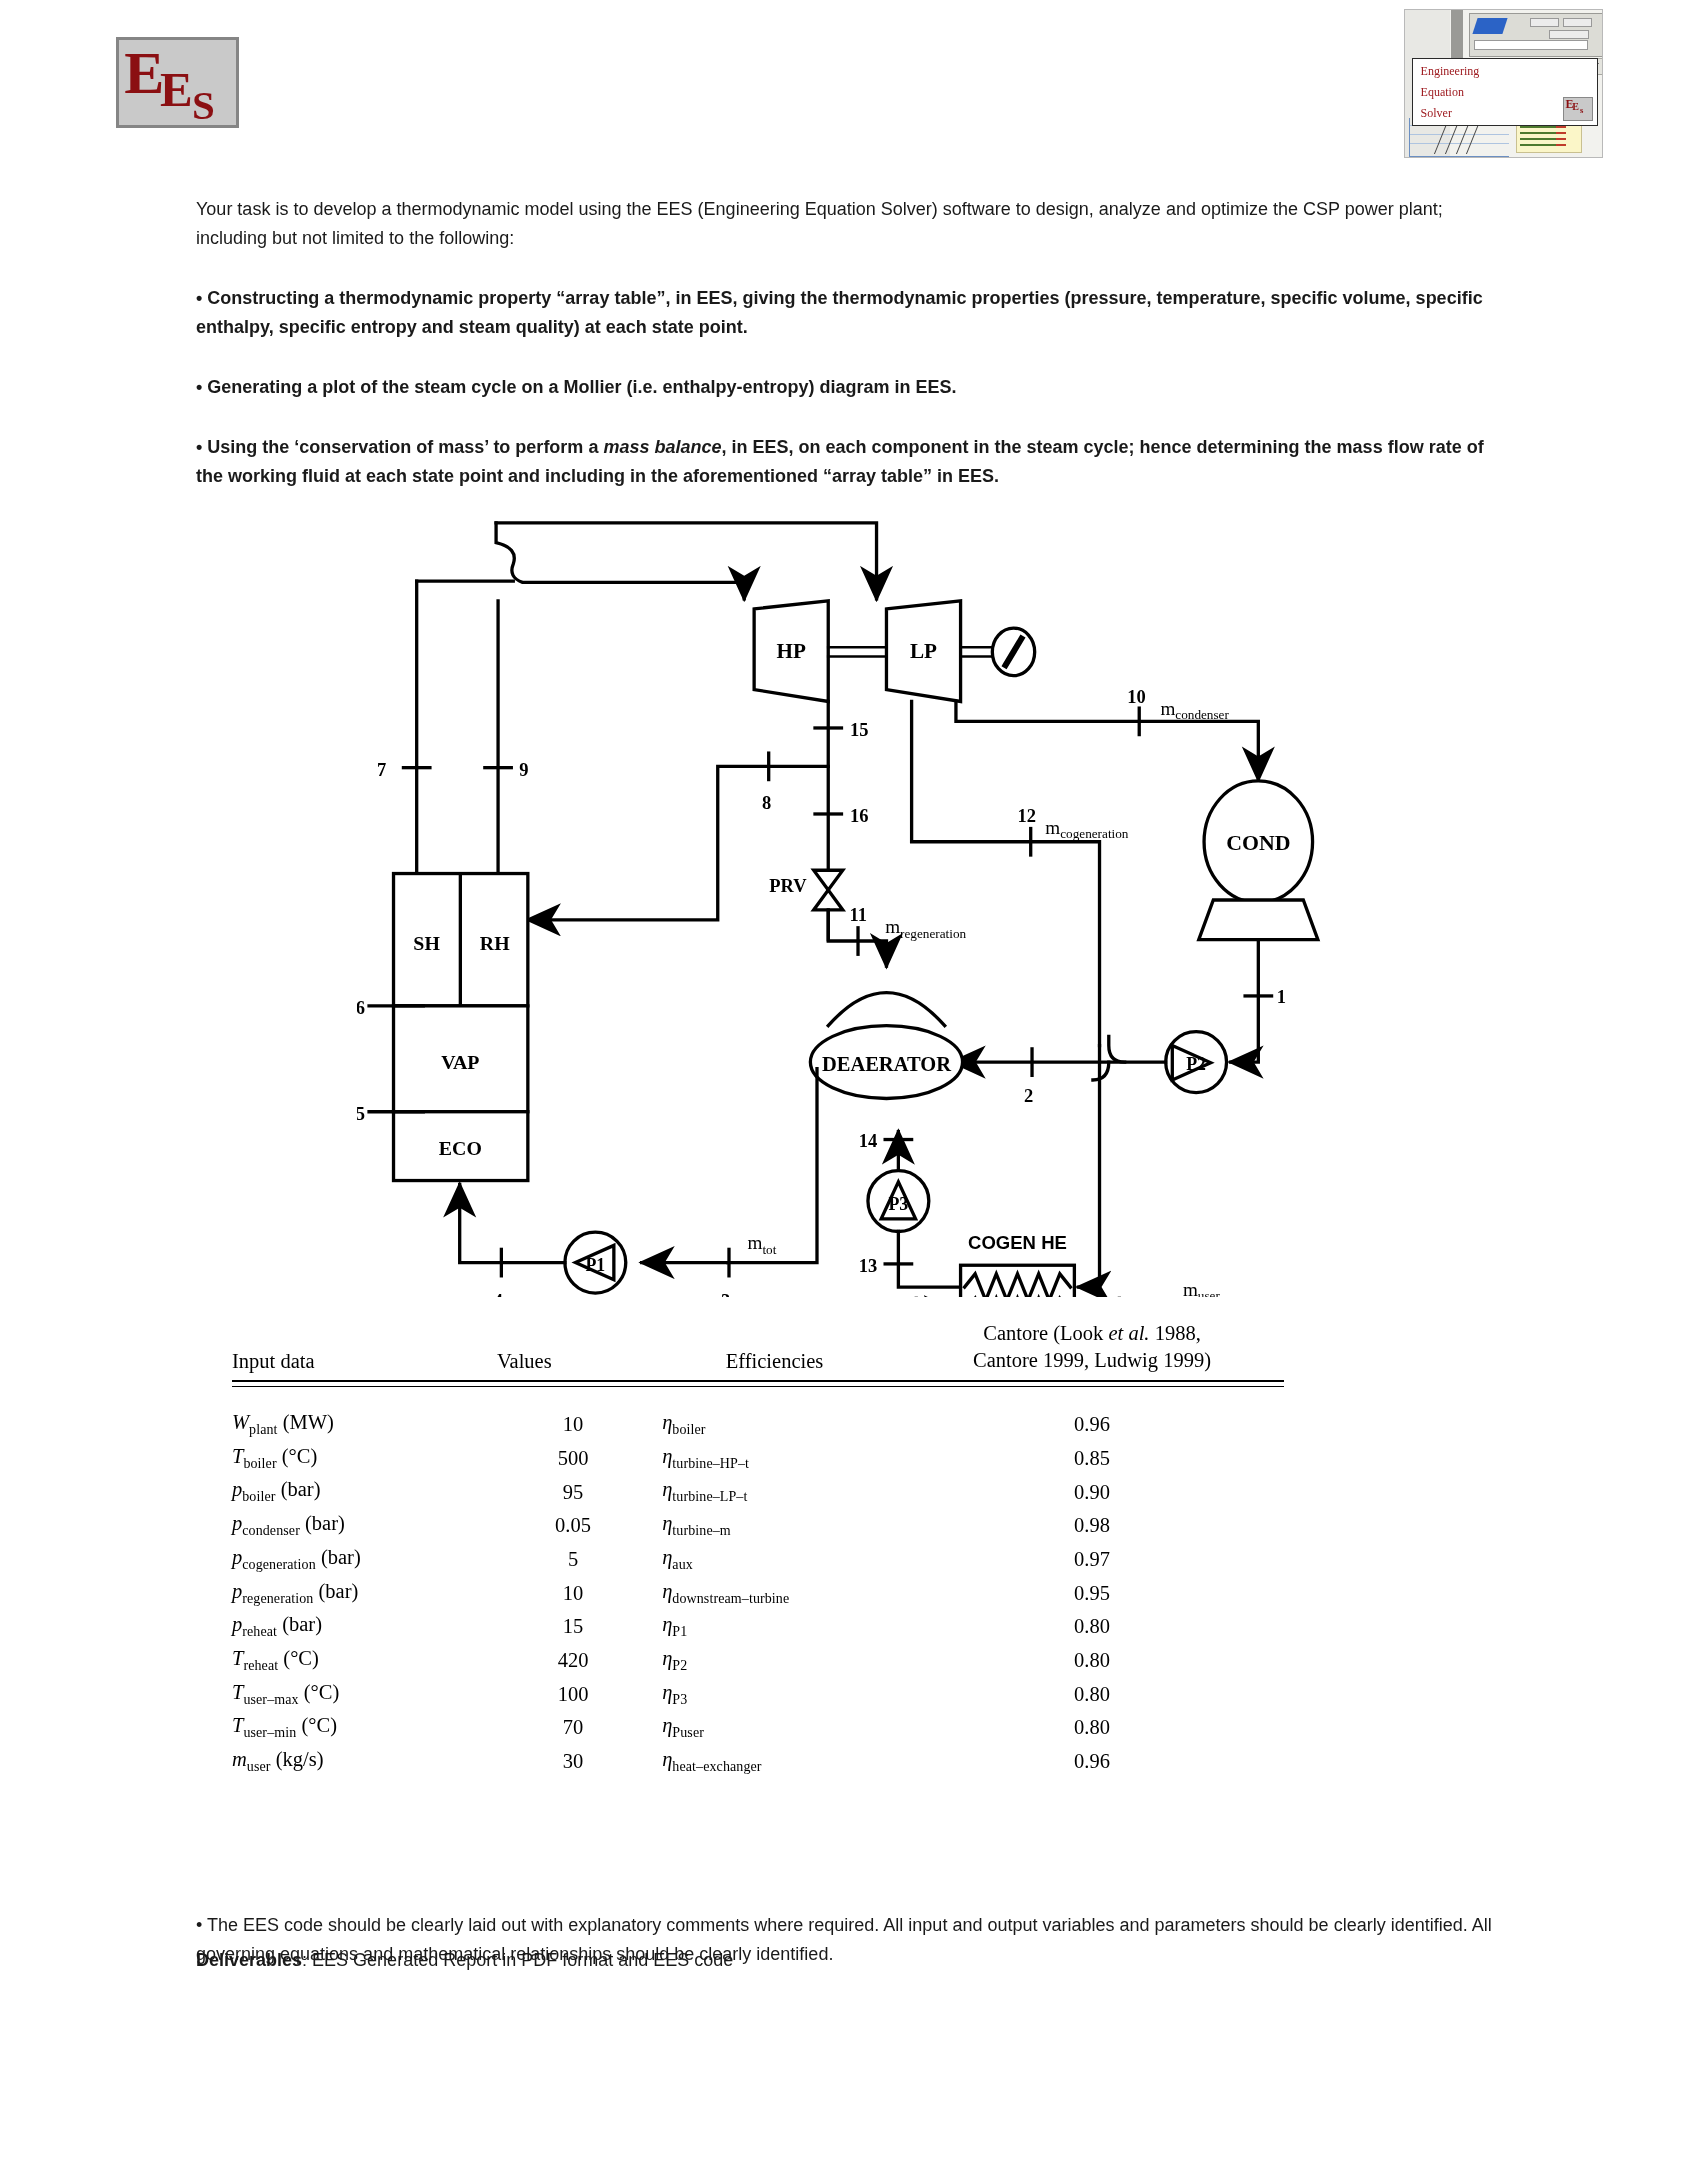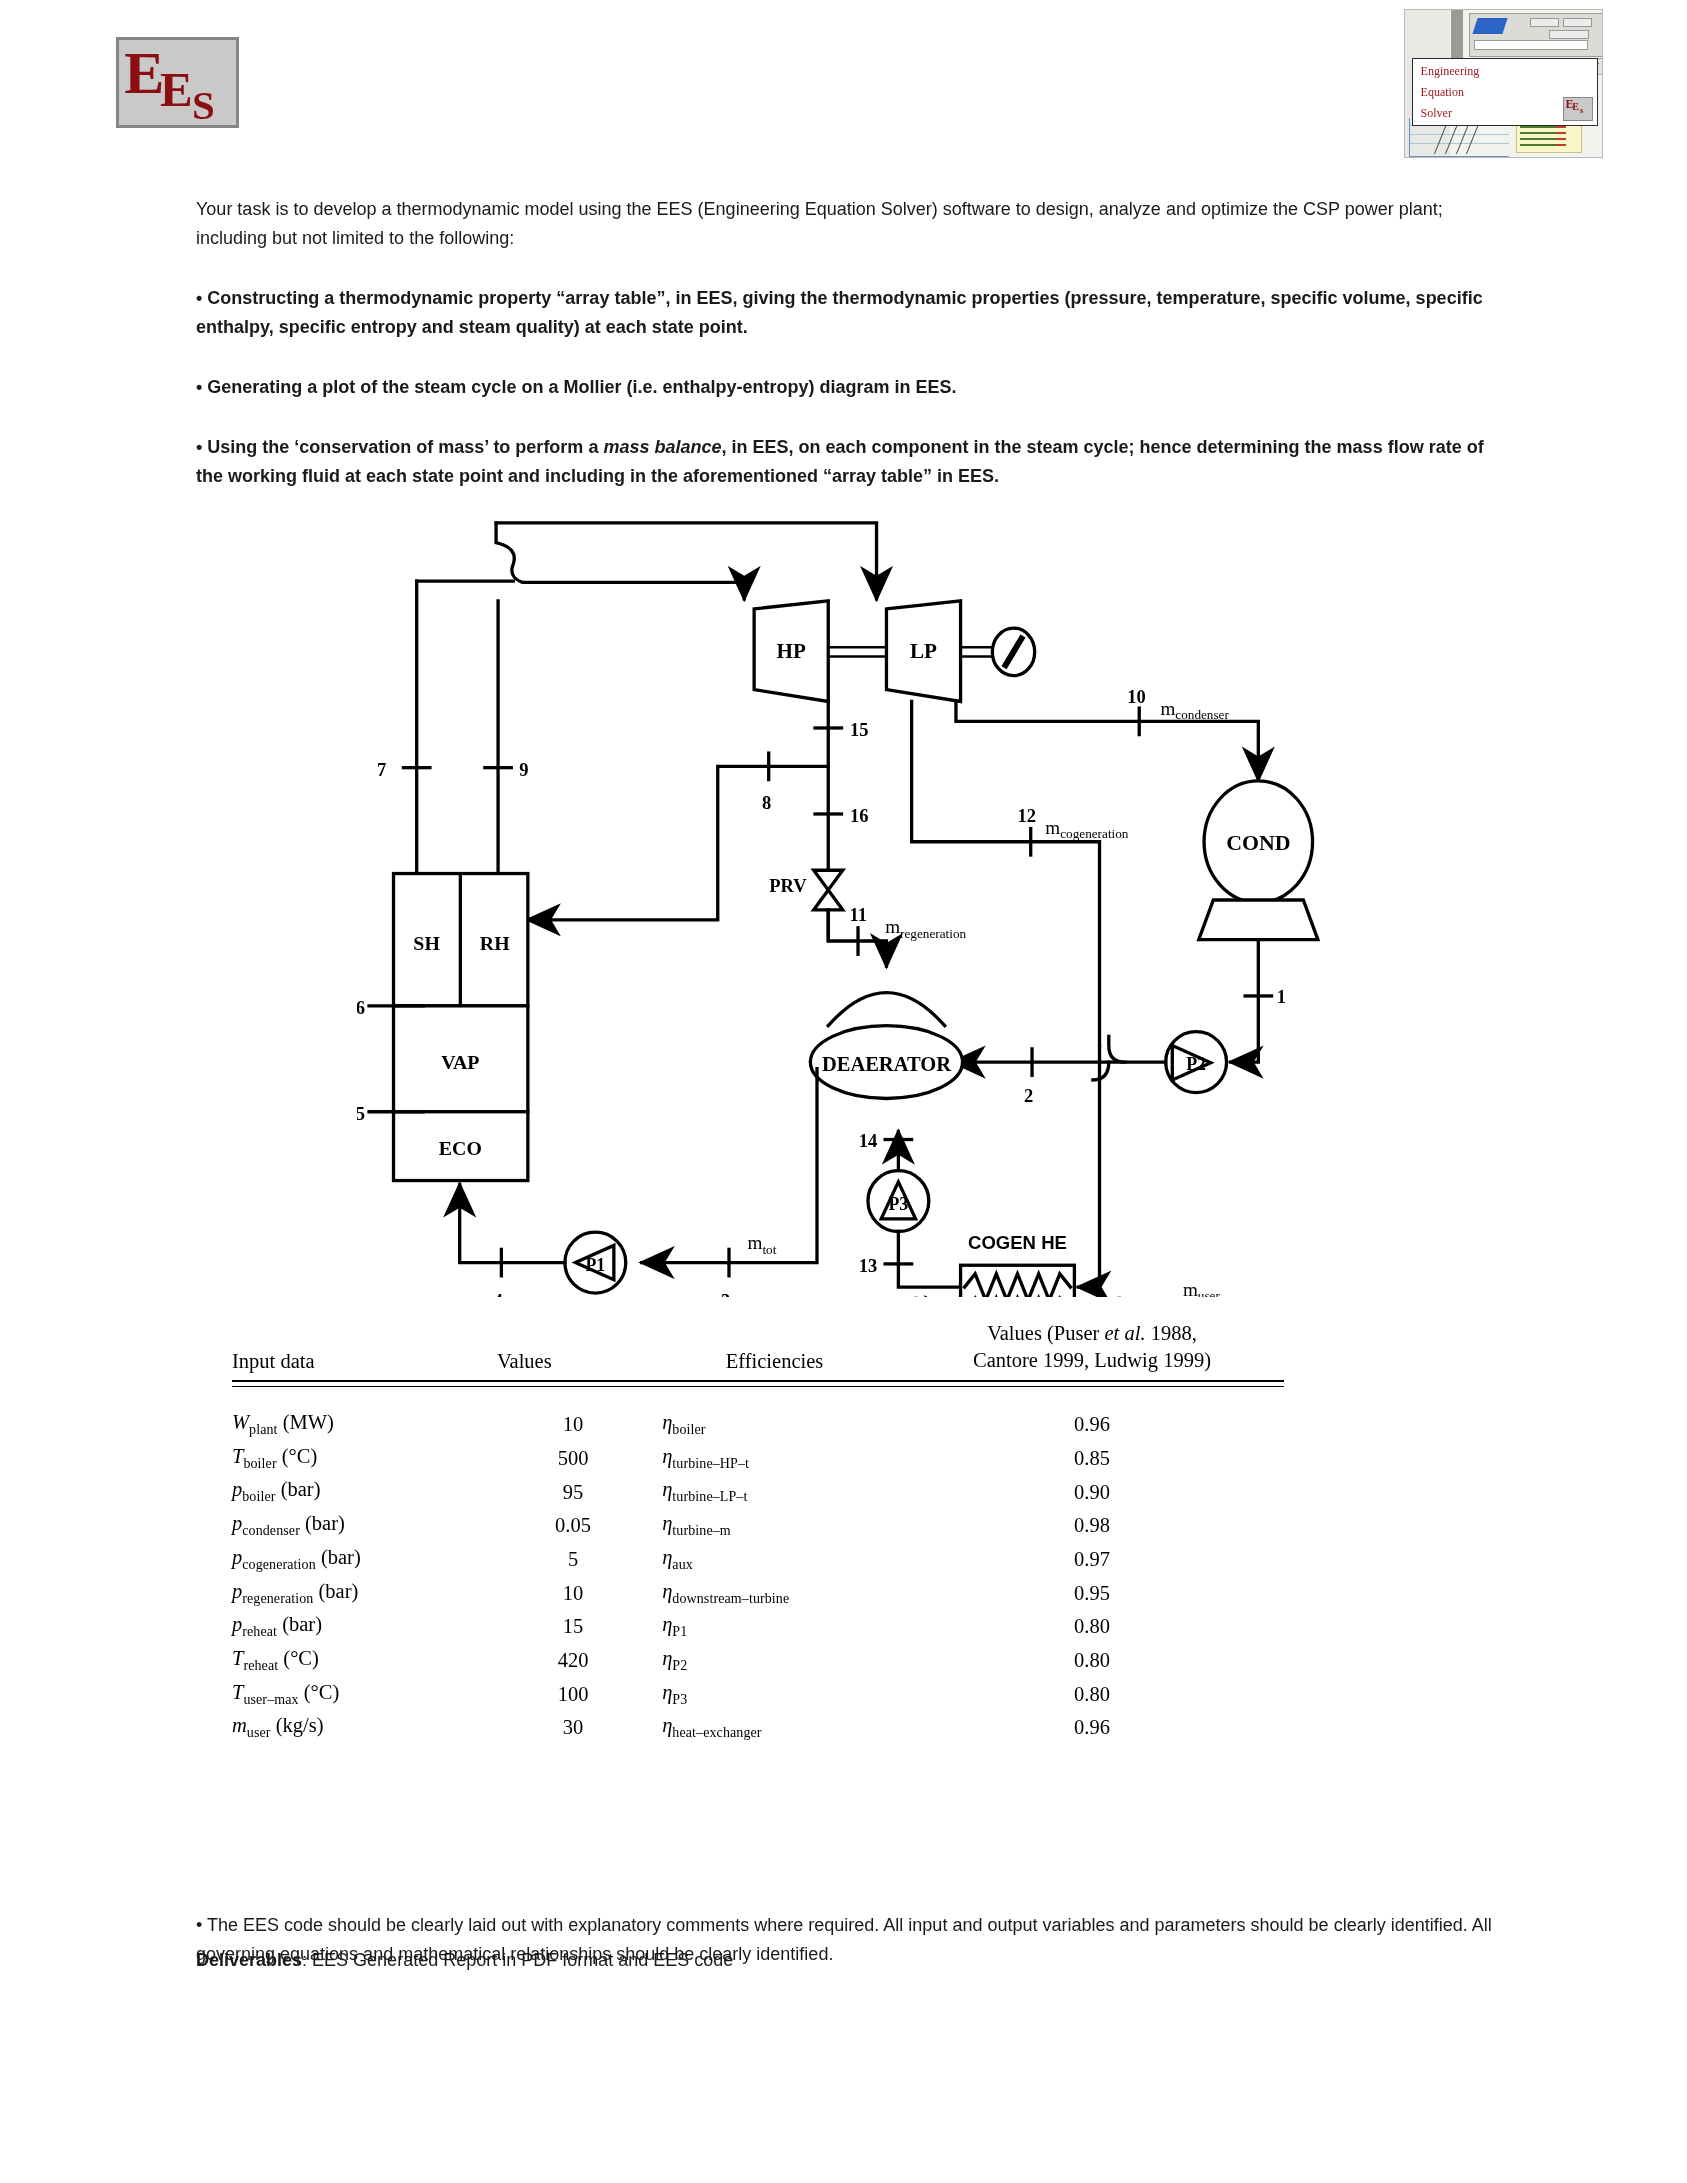--- a/index.html
+++ b/index.html
@@ -307,21 +307,21 @@
 </div>
 
 <div id="itable">
   <table>
     <thead>
       <tr>
         <th class="c1">Input data</th>
         <th class="c2">Values</th>
         <th class="c3">Efficiencies</th>
         <th class="c4">
-          <span>Values (Puser </span><i>et al.</i><span> 1988,</span><br>
+          <span>Cantore (Look </span><i>et al.</i><span> 1988,</span><br>
           <span>Cantore 1999, Ludwig 1999)</span>
         </th>
       </tr>
     </thead>
     <tbody id="tbody">
       <tr class="rulerow">
           <td colspan="4"></td>
         </tr>
       <tr class="spacer">
           <td colspan="4"></td>
@@ -374,20 +374,26 @@
           <td class="c3"><span class="eta">η</span><sub>P2</sub></td>
           <td class="c4">0.80</td>
         </tr>
         <tr>
           <td class="c1"><span class="sym">T<sub>user–max</sub></span> <span class="unit">(°C)</span></td>
           <td class="c2">100</td>
           <td class="c3"><span class="eta">η</span><sub>P3</sub></td>
           <td class="c4">0.80</td>
         </tr>
         <tr>
+          <td class="c1"><span class="sym">T<sub>user–min</sub></span> <span class="unit">(°C)</span></td>
+          <td class="c2">70</td>
+          <td class="c3"><span class="eta">η</span><sub>Puser</sub></td>
+          <td class="c4">0.80</td>
+        </tr>
+        <tr>
           <td class="c1"><span class="sym">m<sub>user</sub></span> <span class="unit">(kg/s)</span></td>
           <td class="c2">30</td>
           <td class="c3"><span class="eta">η</span><sub>heat–exchanger</sub></td>
           <td class="c4">0.96</td>
         </tr>
       </tbody>
   </table>
 </div>
 
 <div class="para" style="top:1946px"><b>Deliverables</b><span>: EES Generated Report in PDF format and EES code</span></div>

